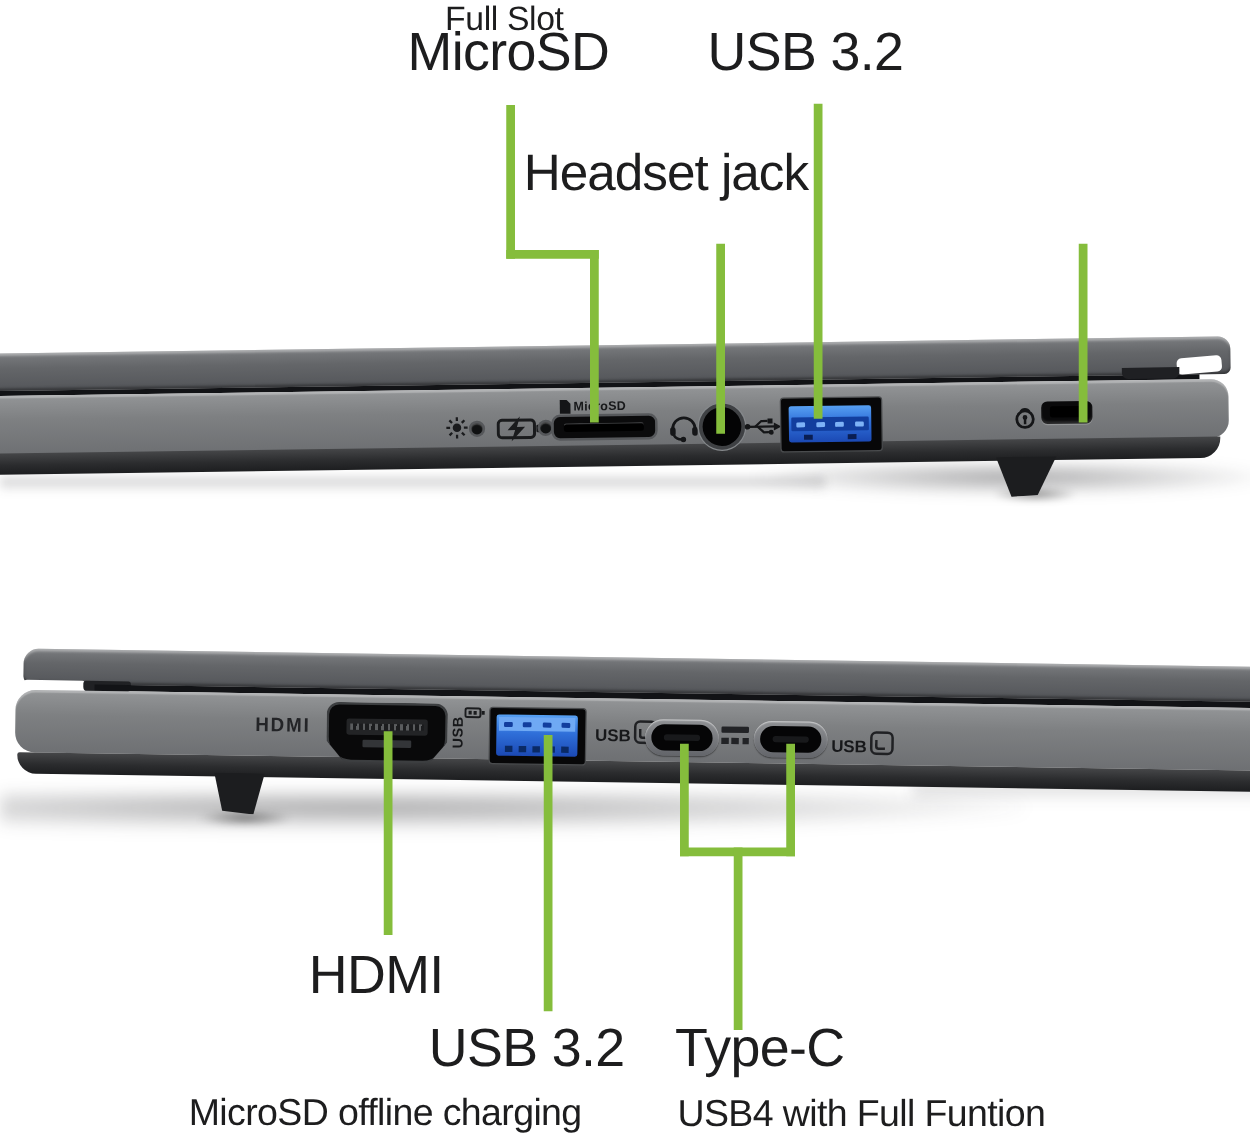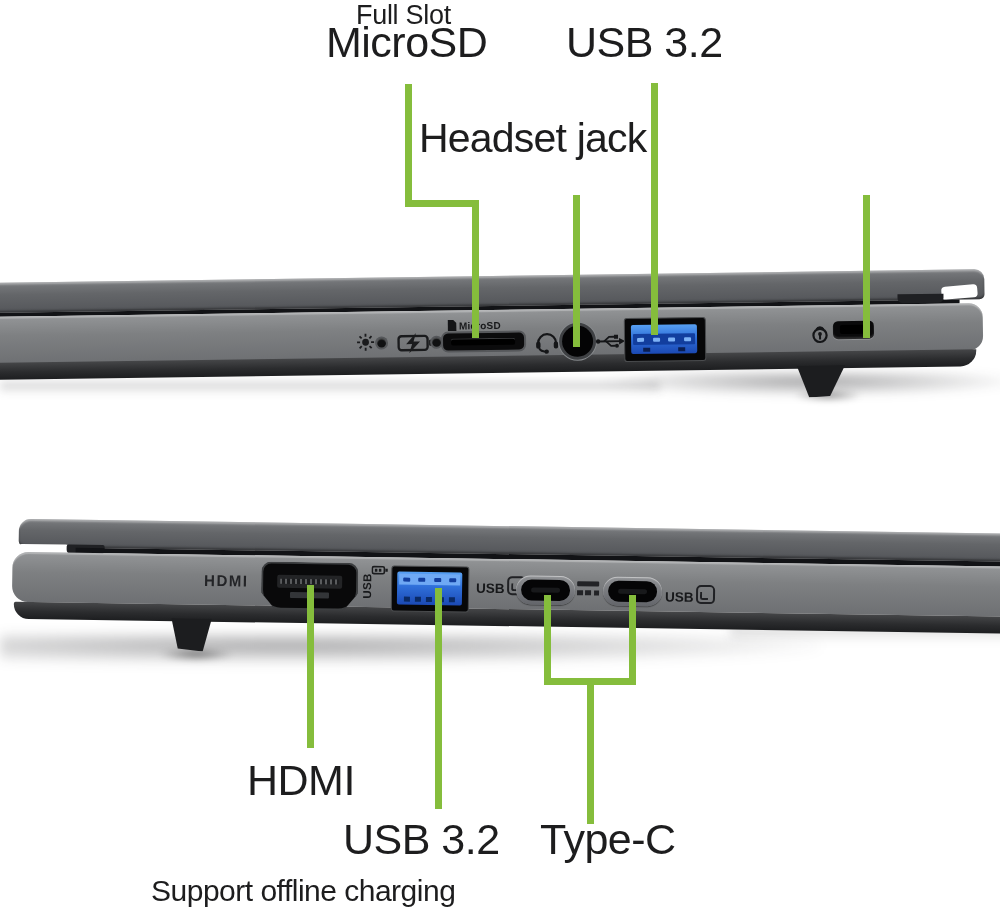--- a/index.html
+++ b/index.html
@@ -48,22 +48,23 @@
 
 <div id="stage">
 
   <div class="lbl sm" style="left:356px;top:2px;">Full Slot</div>
   <div class="lbl xl" style="left:326px;top:21px;">MicroSD</div>
   <div class="lbl xl" style="left:566px;top:21px;">USB 3.2</div>
   <div class="lbl md" style="left:419px;top:118px;">Headset jack</div>
 
   <div class="lbl xl" style="left:247px;top:759px;">HDMI</div>
   <div class="lbl xl" style="left:343px;top:818px;">USB 3.2</div>
-  <div class="lbl sub" style="left:151px;top:876px;">Support offline charging</div>
+  <div class="lbl sub" style="left:151px;top:876px;">MicroSD offline charging</div>
   <div class="lbl xl" style="left:540px;top:818px;">Type-C</div>
+  <div class="lbl sub" style="left:542px;top:877px;">USB4 with Full Funtion</div>
 
   <div class="gline" style="left:405px;top:84px;width:7px;height:123px;"></div>
   <div class="gline" style="left:405px;top:200px;width:74px;height:7px;"></div>
   <div class="gline" style="left:472px;top:200px;width:7px;height:138px;"></div>
   <div class="gline" style="left:573px;top:195px;width:7px;height:152px;"></div>
   <div class="gline" style="left:651px;top:83px;width:7px;height:252px;"></div>
   <div class="gline" style="left:863px;top:195px;width:7px;height:143px;"></div>
 
   <div class="gline" style="left:307px;top:585px;width:7px;height:163px;"></div>
   <div class="gline" style="left:435px;top:588px;width:7px;height:221px;"></div>

